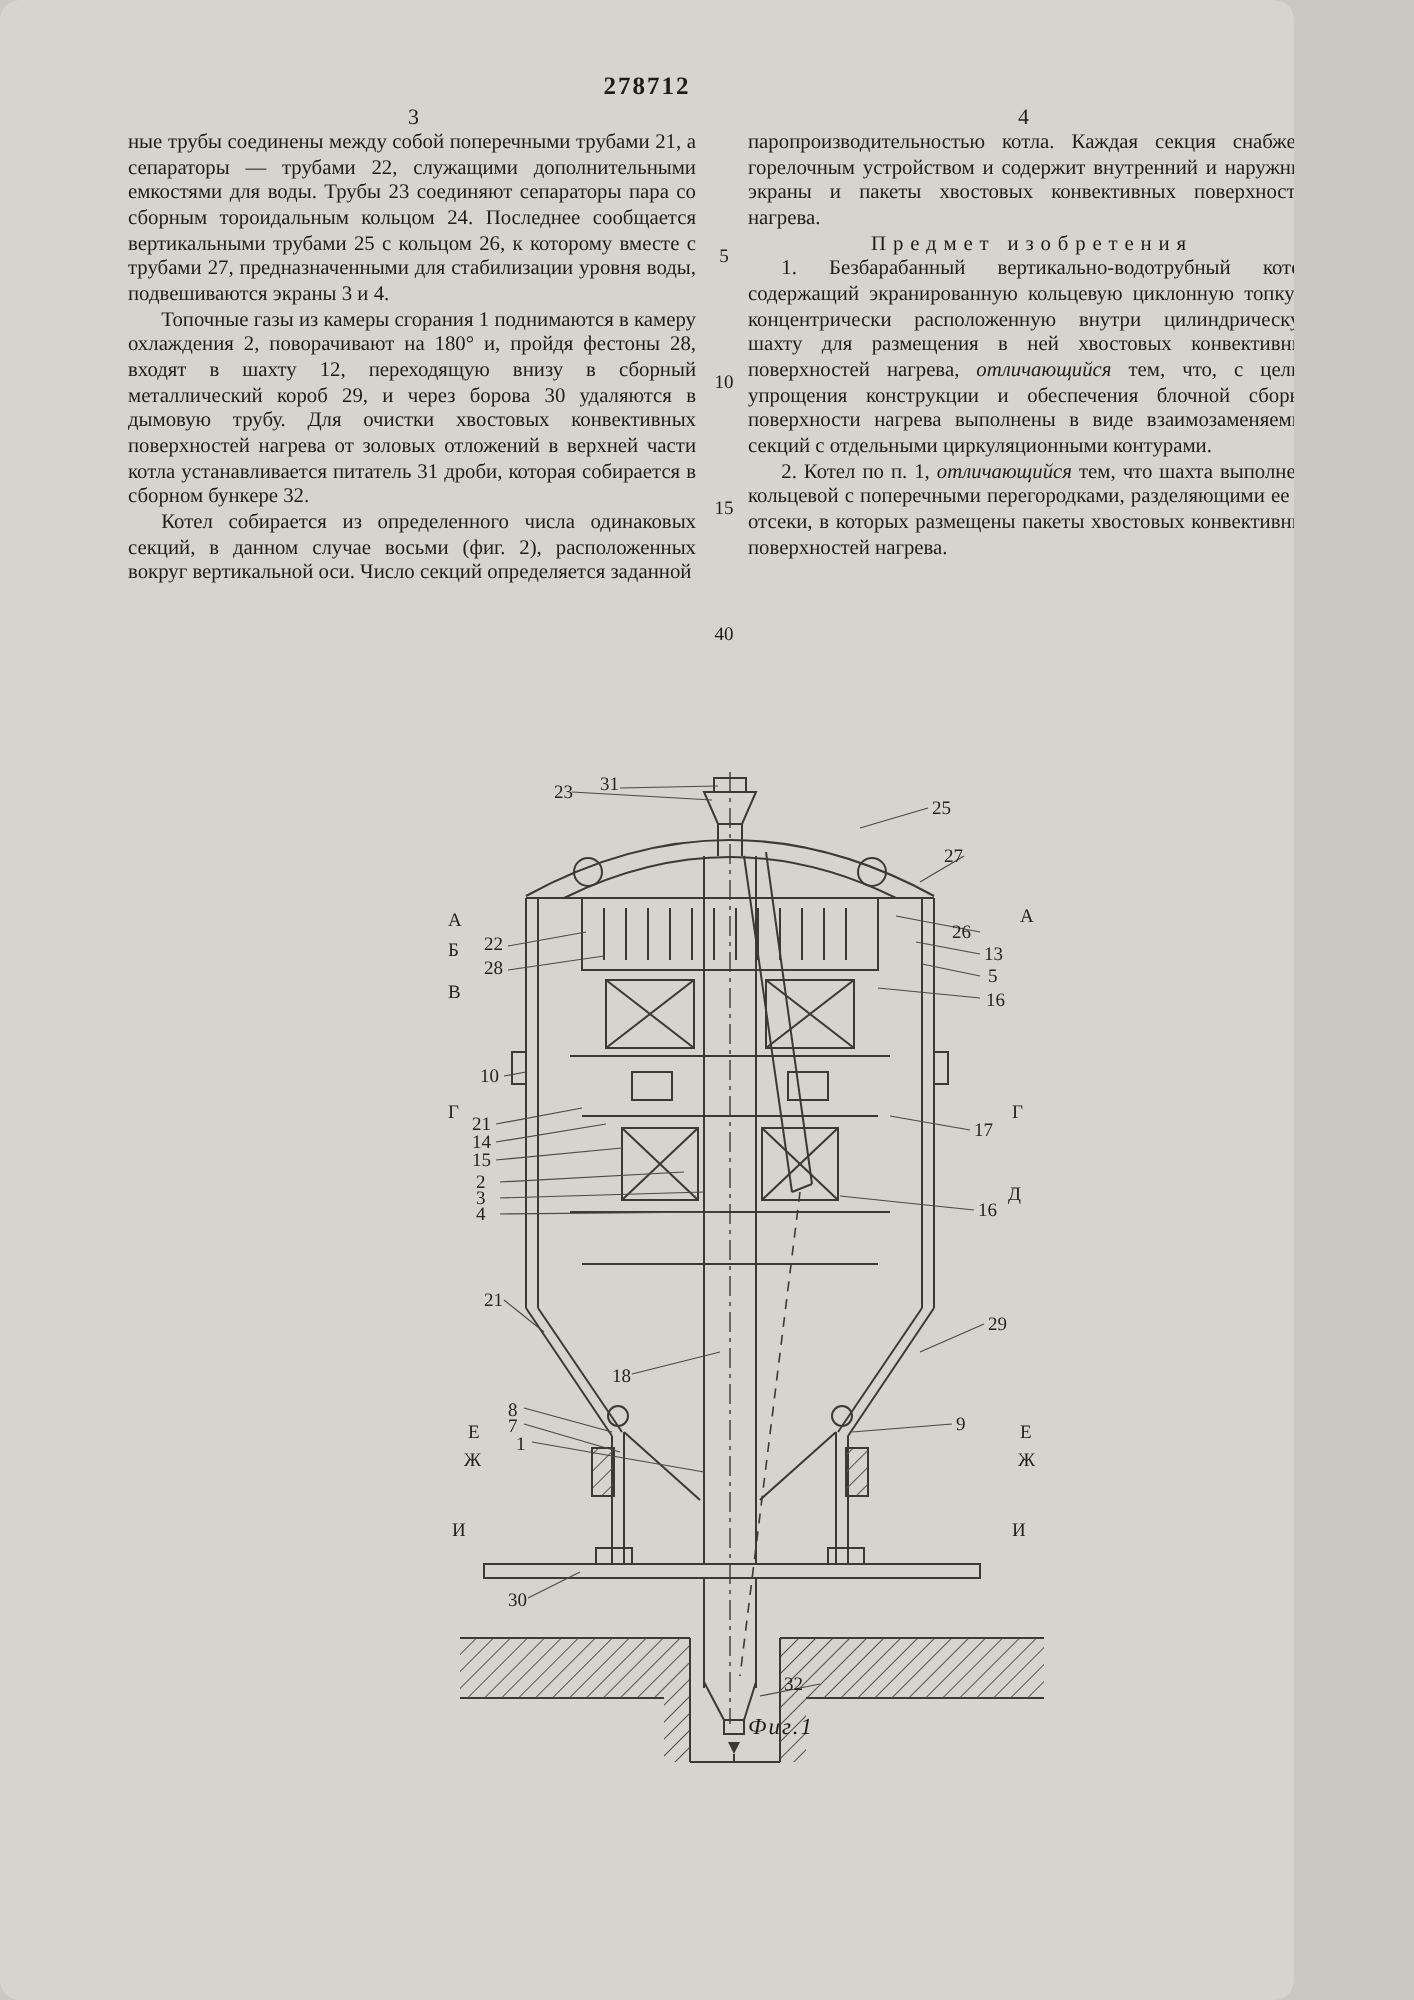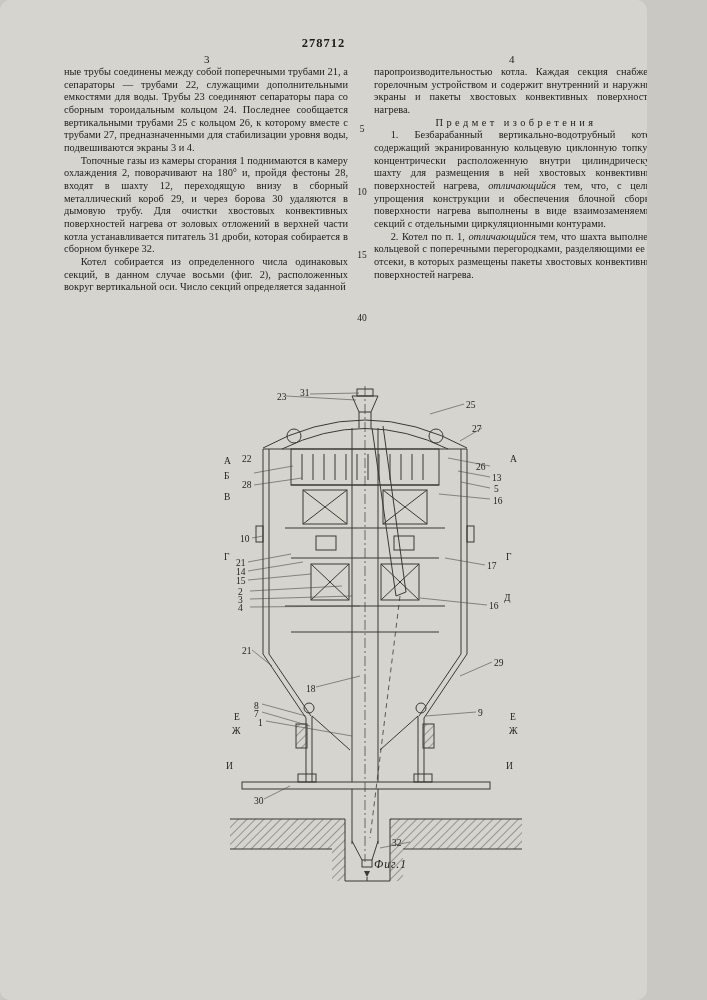--- a/index.html
+++ b/index.html
@@ -217,21 +217,21 @@
         <line x1="350" y1="456" x2="320" y2="462"></line>
       </g>
     </svg>
     <div>
         <span class="fig-label" style="left: 217px; top: 6px;">23</span>
         <span class="fig-label" style="left: 240px; top: 2px;">31</span>
         <span class="fig-label" style="left: 406px; top: 14px;">25</span>
         <span class="fig-label" style="left: 412px; top: 38px;">27</span>
         <span class="fig-label" style="left: 164px; top: 70px;">А</span>
         <span class="fig-label" style="left: 164px; top: 85px;">Б</span>
-        <span class="fig-label" style="left: 182px; top: 68px;">22</span>
+        <span class="fig-label" style="left: 182px; top: 82px;">22</span>
         <span class="fig-label" style="left: 182px; top: 94px;">28</span>
         <span class="fig-label" style="left: 164px; top: 106px;">В</span>
         <span class="fig-label" style="left: 450px; top: 68px;">А</span>
         <span class="fig-label" style="left: 416px; top: 76px;">26</span>
         <span class="fig-label" style="left: 432px; top: 87px;">13</span>
         <span class="fig-label" style="left: 434px; top: 98px;">5</span>
         <span class="fig-label" style="left: 433px; top: 110px;">16</span>
         <span class="fig-label" style="left: 180px; top: 148px;">10</span>
         <span class="fig-label" style="left: 164px; top: 166px;">Г</span>
         <span class="fig-label" style="left: 176px; top: 172px;">21</span>

